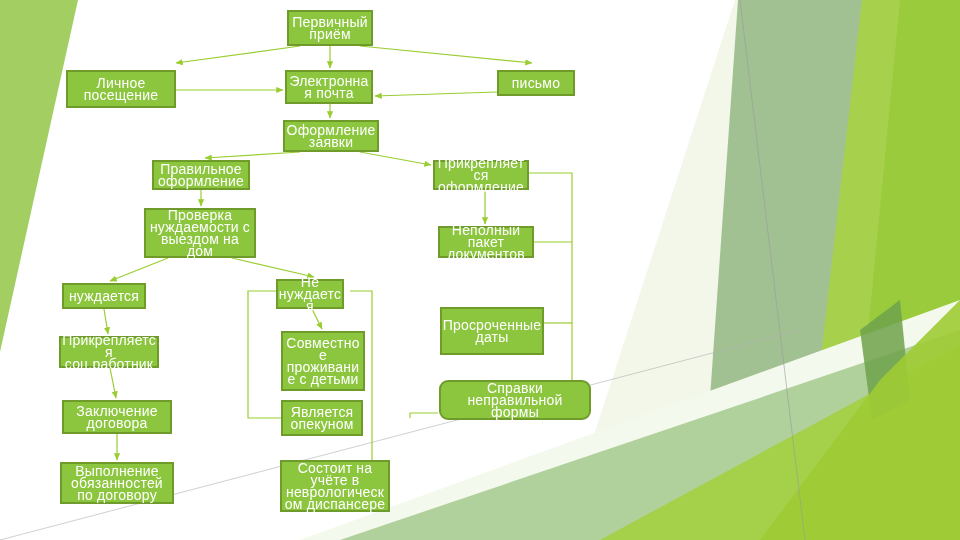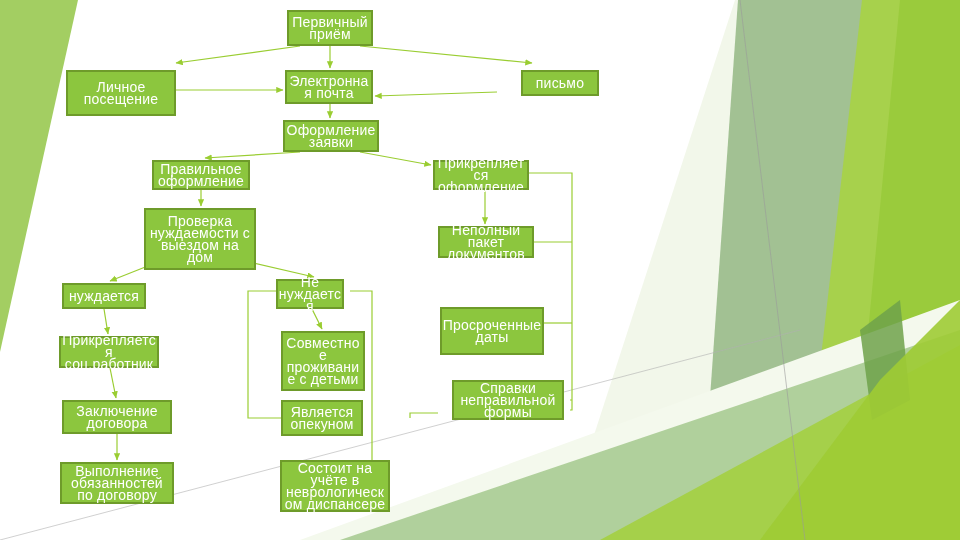--- a/index.html
+++ b/index.html
@@ -99,45 +99,45 @@
       <path d="M544,323 L572,323"></path>
       <path d="M570,400 L572,400"></path>
       <path d="M438,413 L410,413 L410,418"></path>
     </g>
   </svg>
 
   <div class="node" style="left:287px;top:10px;width:86px;height:36px;">
     <span class="lbl">Первичный приём</span>
   </div>
 
-  <div class="node" style="left:66px;top:70px;width:110px;height:46px;">
+  <div class="node" style="left:66px;top:70px;width:110px;height:38px;">
     <span class="lbl">Личное посещение</span>
   </div>
 
   <div class="node" style="left:285px;top:70px;width:88px;height:34px;">
     <span class="lbl">Электронная почта</span>
   </div>
 
-  <div class="node" style="left:497px;top:70px;width:78px;height:26px;margin-left:24px;">
+  <div class="node" style="left:497px;top:70px;width:78px;height:26px;">
     <span class="lbl">письмо</span>
   </div>
 
   <div class="node" style="left:283px;top:120px;width:96px;height:32px;">
     <span class="lbl">Оформление заявки</span>
   </div>
 
   <div class="node" style="left:152px;top:160px;width:98px;height:30px;">
     <span class="lbl">Правильное оформление</span>
   </div>
 
   <div class="node" style="left:433px;top:160px;width:96px;height:30px;">
     <span class="lbl">Прикрепляется оформление</span>
   </div>
 
-  <div class="node" style="left:144px;top:208px;width:112px;height:62px;">
+  <div class="node" style="left:144px;top:208px;width:112px;height:50px;">
     <span class="lbl">Проверка нуждаемости с выездом на дом</span>
   </div>
 
   <div class="node" style="left:438px;top:226px;width:96px;height:32px;">
     <span class="lbl">Неполный пакет документов</span>
   </div>
 
   <div class="node" style="left:62px;top:283px;width:84px;height:26px;">
     <span class="lbl">нуждается</span>
   </div>
@@ -151,21 +151,21 @@
   </div>
 
   <div class="node" style="left:59px;top:336px;width:100px;height:32px;">
     <span class="lbl">Прикрепляется соц.работник</span>
   </div>
 
   <div class="node" style="left:281px;top:331px;width:84px;height:60px;">
     <span class="lbl">Совместное проживание с детьми</span>
   </div>
 
-  <div class="node" style="left:452px;top:380px;width:112px;height:40px;">
+  <div class="node" style="left:439px;top:380px;width:152px;height:40px;border-radius:9px;">
     <span class="lbl">Справки неправильной формы</span>
   </div>
 
   <div class="node" style="left:281px;top:400px;width:82px;height:36px;">
     <span class="lbl">Является опекуном</span>
   </div>
 
   <div class="node" style="left:62px;top:400px;width:110px;height:34px;">
     <span class="lbl">Заключение договора</span>
   </div>

